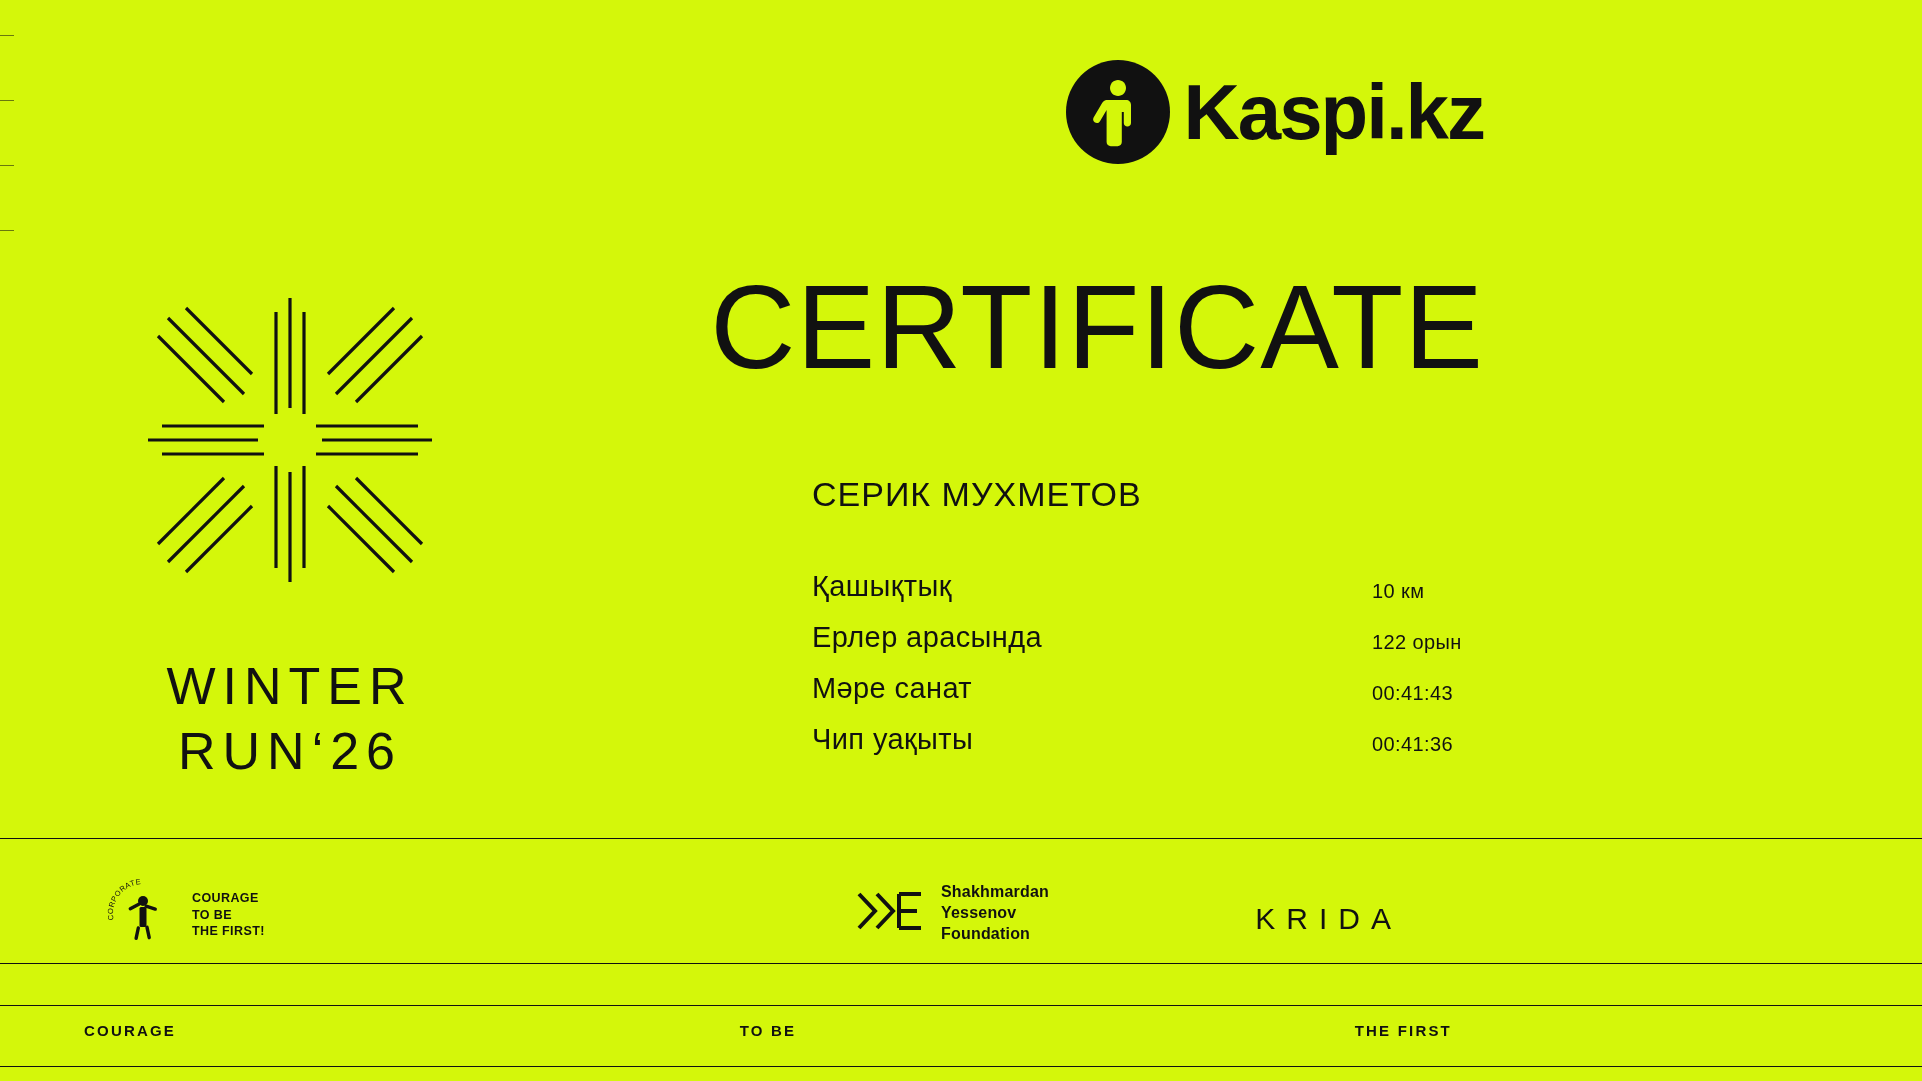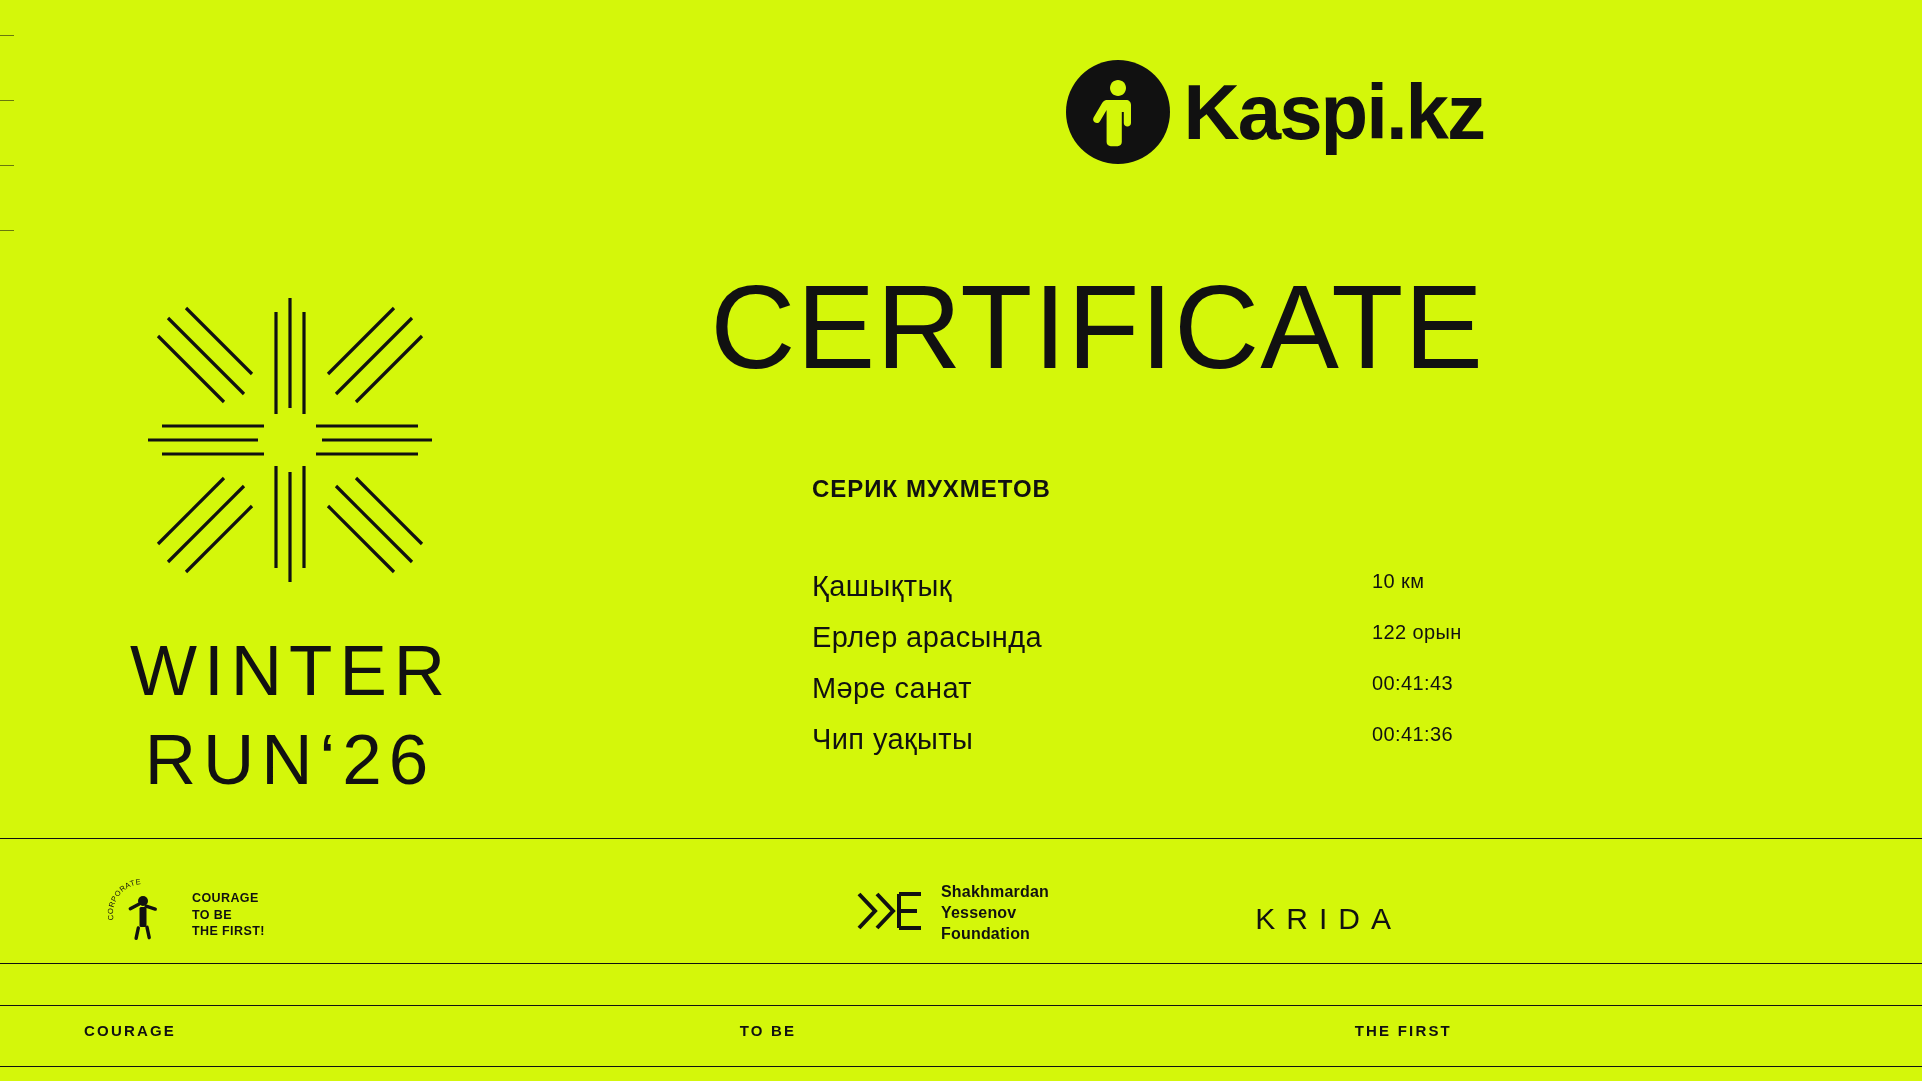--- a/index.html
+++ b/index.html
@@ -53,22 +53,22 @@
     width: 320px;
     text-align: center;
   }
   .snowflake {
     width: 300px;
     height: 300px;
     margin: 0 auto;
     display: block;
   }
   .event-title {
-    margin-top: 37px;
-    font-size: 71px;
+    margin-top: 64px;
+    font-size: 52px;
     letter-spacing: 7px;
     line-height: 1.25;
     font-weight: 400;
     color: #111111;
     white-space: pre-line;
   }
 
   
   .cert-heading {
     position: absolute;
@@ -77,34 +77,34 @@
     font-size: 118px;
     letter-spacing: 1px;
     line-height: 1;
     font-weight: 400;
     color: #111111;
   }
   .runner-name {
     position: absolute;
     left: 812px;
     top: 475px;
-    font-size: 24px;
-    font-weight: bold;
+    font-size: 34px;
+    font-weight: normal;
     letter-spacing: 1px;
     color: #111111;
   }
   .results {
     position: absolute;
     left: 812px;
     top: 570px;
     width: 780px;
   }
   .result-row {
     display: flex;
-    align-items: flex-start;
+    align-items: flex-end;
     margin-bottom: 18px;
   }
   .result-label {
     width: 560px;
     font-size: 29px;
     letter-spacing: 0.4px;
     color: #111111;
   }
   .result-value {
     font-size: 20px;

